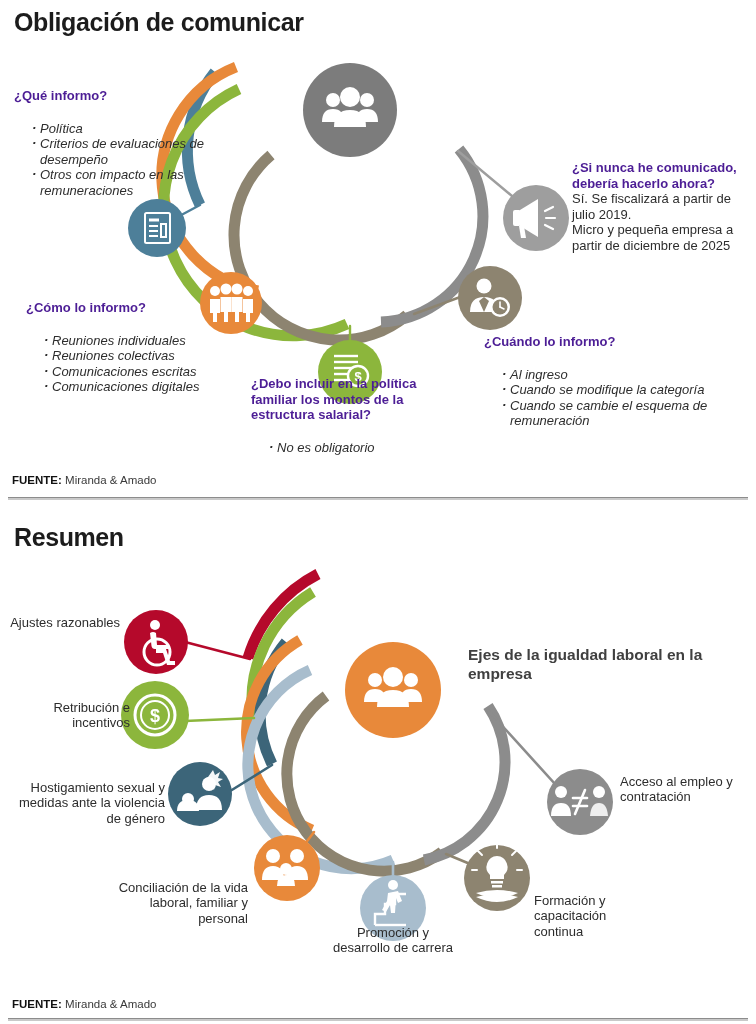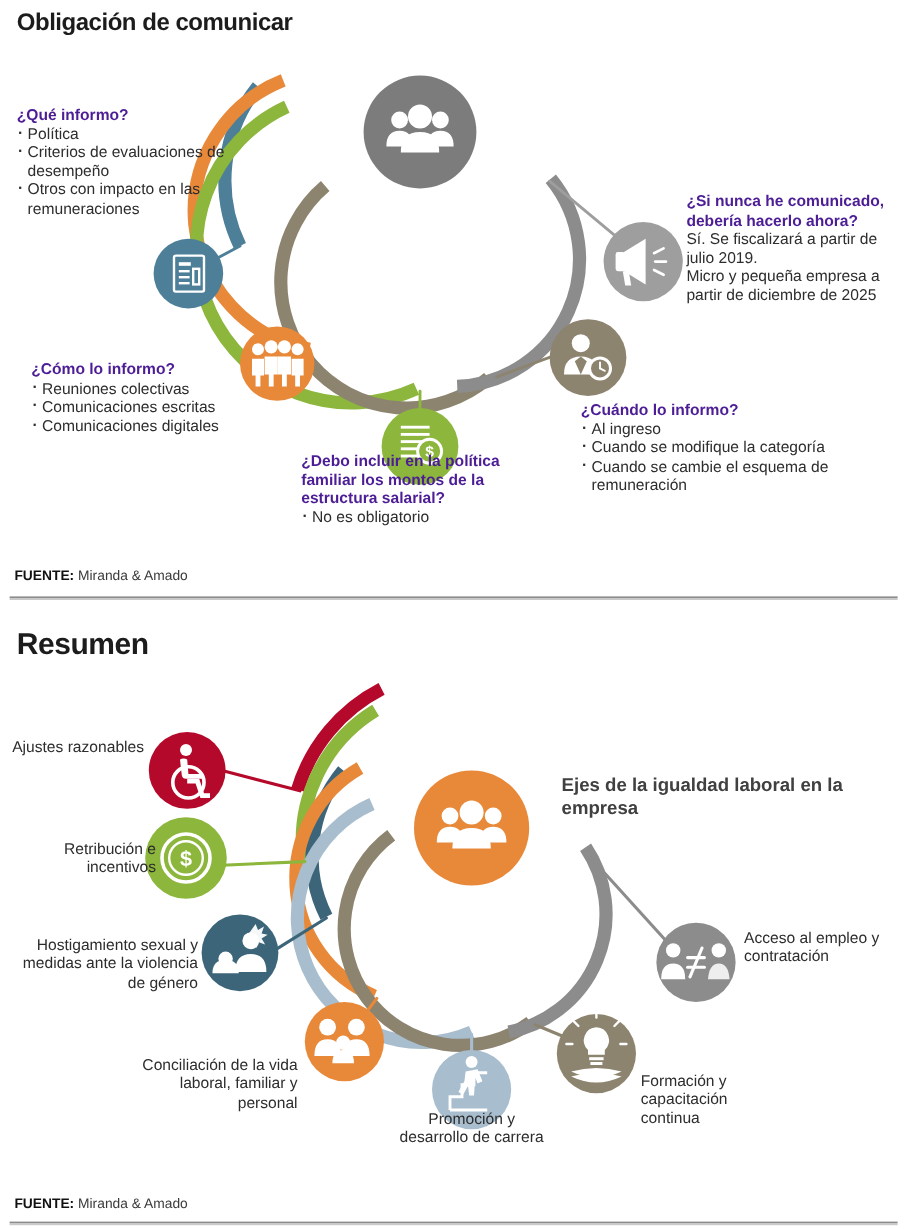--- a/index.html
+++ b/index.html
@@ -25,36 +25,36 @@
     position:absolute;left:8px;width:740px;height:3px;
     background:linear-gradient(to bottom,#8c8c8c 0 1px,#c9c9c9 1px 3px);
   }
 
   .title{
     position:absolute;
     font-weight:bold;
     color:#1c1c1c;
     letter-spacing:-0.4px;
   }
-  .title-top{left:14px;top:8px;font-size:20px;}
+  .title-top{left:14px;top:8px;font-size:25px;}
   .title-bottom{left:14px;top:11px;font-size:25px;}
 
   .fuente{
     position:absolute;left:12px;
     font-size:11.5px;color:#3a3a3a;
   }
   .fuente b{font-weight:bold;color:#111;}
 
   
   .canvas{position:absolute;left:0;top:0;width:756px;height:512px;overflow:visible;}
 
   
   .tb{position:absolute;font-size:13px;line-height:15.6px;color:#2d2d2d;}
   .tb .h{font-weight:bold;display:block;color:#4c1d95;}
-  .tb ul{list-style:none;margin:0;padding:0;}
+  .tb ul{list-style:none;margin:17px;padding:0;font-style:italic;}
   .tb li{position:relative;padding-left:9px;}
   .tb li:before{content:"\00B7";position:absolute;left:1px;top:-1px;font-weight:bold;}
   .tb .plain{display:block;}
 
   .lbl{position:absolute;font-size:13px;line-height:15.4px;color:#2d2d2d;}
   .lbl.r{text-align:right;}
   .lbl.c{text-align:center;}
   .lbl.l{text-align:left;}
 
   .headline{
@@ -185,20 +185,21 @@
       <ul>
         <li>Política</li>
         <li>Criterios de evaluaciones de desempeño</li>
         <li>Otros con impacto en las remuneraciones</li>
       </ul>
     </div>
 
     <div class="tb" style="left:26px;top:300px;width:230px;">
       <span class="h">¿Cómo lo informo?</span>
       <ul>
+        <li>Reuniones individuales</li>
         <li>Reuniones colectivas</li>
         <li>Comunicaciones escritas</li>
         <li>Comunicaciones digitales</li>
       </ul>
     </div>
 
     <div class="tb" style="left:251px;top:376px;width:200px;">
       <span class="h">¿Debo incluir en la política familiar los montos de la estructura salarial?</span>
       <ul>
         <li>No es obligatorio</li>

